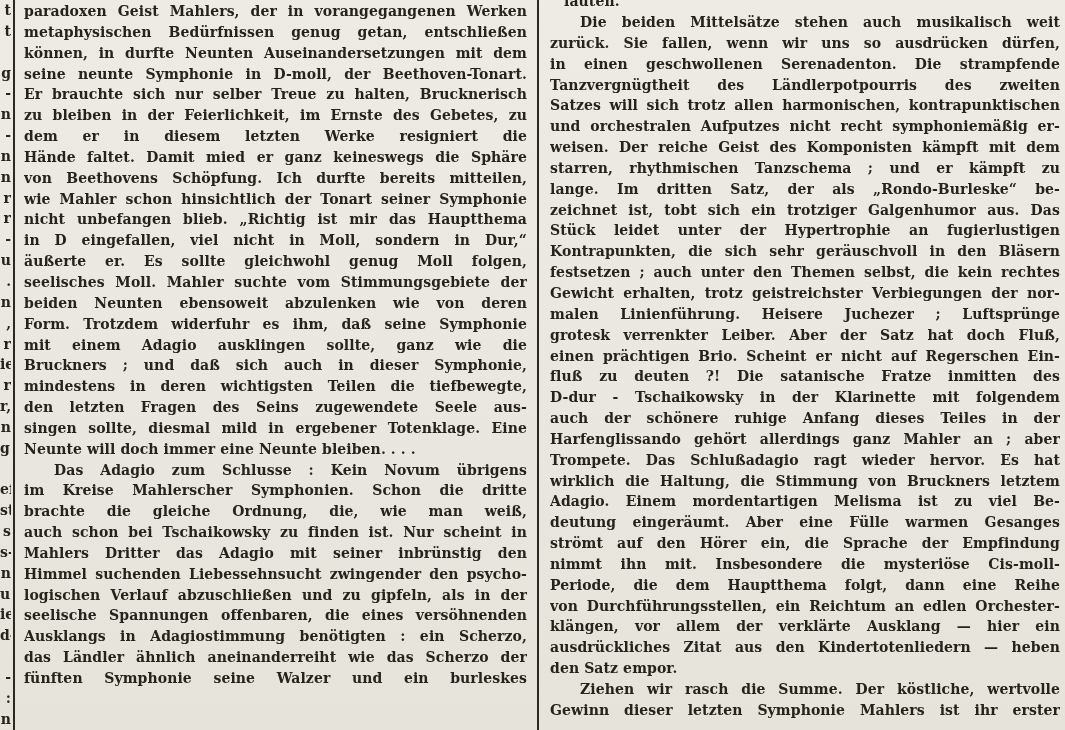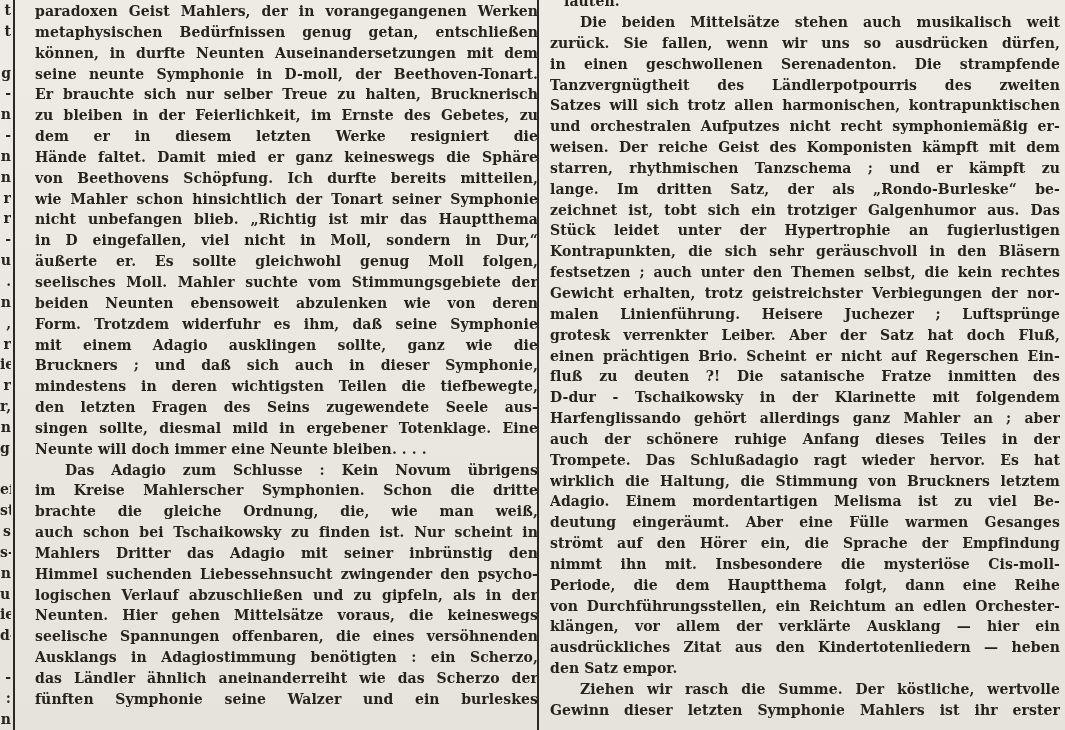--- a/index.html
+++ b/index.html
@@ -47,21 +47,21 @@
   }
 
   .col {
     position: absolute;
     top: 0;
     color: #26221c;
     font-weight: 700;
     font-size: 14px;
     letter-spacing: 0.1px;
   }
-  .col-left  { left: 35px;  width: 503px; top: 1px; }
+  .col-left  { left: 24px;  width: 503px; top: 1px; }
   .col-right { left: 550px; width: 510px; top: 0; }
 
   .line {
     height: 20.857px;
     line-height: 20.857px;
     text-align: justify;
     text-align-last: justify;
     overflow: hidden;
   }
   .line.indent   { padding-left: 30px; }
@@ -142,21 +142,20 @@
       <div class="line">den letzten Fragen des Seins zugewendete Seele aus-</div>
       <div class="line">singen sollte, diesmal mild in ergebener Totenklage. Eine</div>
       <div class="line para-end">Neunte will doch immer eine Neunte bleiben. . . .</div>
       <div class="line indent">Das Adagio zum Schlusse : Kein Novum übrigens</div>
       <div class="line">im Kreise Mahlerscher Symphonien. Schon die dritte</div>
       <div class="line">brachte die gleiche Ordnung, die, wie man weiß,</div>
       <div class="line">auch schon bei Tschaikowsky zu finden ist. Nur scheint in</div>
       <div class="line">Mahlers Dritter das Adagio mit seiner inbrünstig den</div>
       <div class="line">Himmel suchenden Liebessehnsucht zwingender den psycho-</div>
       <div class="line">logischen Verlauf abzuschließen und zu gipfeln, als in der</div>
-      <div class="line">Neunten. Hier gehen Mittelsätze voraus, die keineswegs</div>
       <div class="line">seelische Spannungen offenbaren, die eines versöhnenden</div>
       <div class="line">Ausklangs in Adagiostimmung benötigten : ein Scherzo,</div>
       <div class="line">das Ländler ähnlich aneinanderreiht wie das Scherzo der</div>
       <div class="line">fünften Symphonie seine Walzer und ein burleskes</div>
     </div>
 
   <div class="rule rule-mid"></div>
 
   <div class="col col-right">
       <div class="line para-end clip-top">lauten.</div>
@@ -172,22 +171,22 @@
       <div class="line">zeichnet ist, tobt sich ein trotziger Galgenhumor aus. Das</div>
       <div class="line">Stück leidet unter der Hypertrophie an fugierlustigen</div>
       <div class="line">Kontrapunkten, die sich sehr geräuschvoll in den Bläsern</div>
       <div class="line">festsetzen ; auch unter den Themen selbst, die kein rechtes</div>
       <div class="line">Gewicht erhalten, trotz geistreichster Verbiegungen der nor-</div>
       <div class="line">malen Linienführung. Heisere Juchezer ; Luftsprünge</div>
       <div class="line">grotesk verrenkter Leiber. Aber der Satz hat doch Fluß,</div>
       <div class="line">einen prächtigen Brio. Scheint er nicht auf Regerschen Ein-</div>
       <div class="line">fluß zu deuten ?! Die satanische Fratze inmitten des</div>
       <div class="line">D-dur - Tschaikowsky in der Klarinette mit folgendem</div>
+      <div class="line">auch der schönere ruhige Anfang dieses Teiles in der</div>
       <div class="line">Harfenglissando gehört allerdings ganz Mahler an ; aber</div>
-      <div class="line">auch der schönere ruhige Anfang dieses Teiles in der</div>
       <div class="line">Trompete. Das Schlußadagio ragt wieder hervor. Es hat</div>
       <div class="line">wirklich die Haltung, die Stimmung von Bruckners letztem</div>
       <div class="line">Adagio. Einem mordentartigen Melisma ist zu viel Be-</div>
       <div class="line">deutung eingeräumt. Aber eine Fülle warmen Gesanges</div>
       <div class="line">strömt auf den Hörer ein, die Sprache der Empfindung</div>
       <div class="line">nimmt ihn mit. Insbesondere die mysteriöse Cis-moll-</div>
       <div class="line">Periode, die dem Hauptthema folgt, dann eine Reihe</div>
       <div class="line">von Durchführungsstellen, ein Reichtum an edlen Orchester-</div>
       <div class="line">klängen, vor allem der verklärte Ausklang — hier ein</div>
       <div class="line">ausdrückliches Zitat aus den Kindertotenliedern — heben</div>

